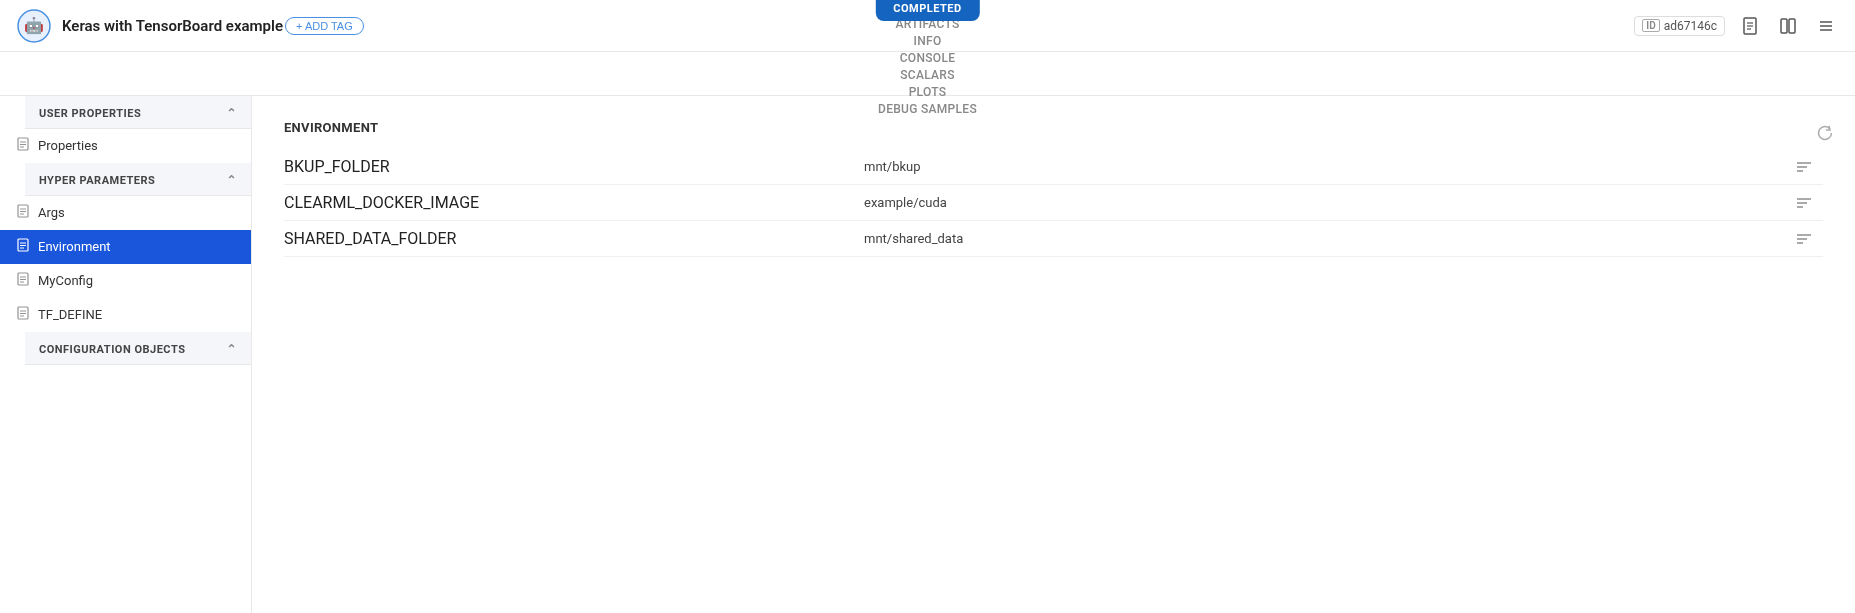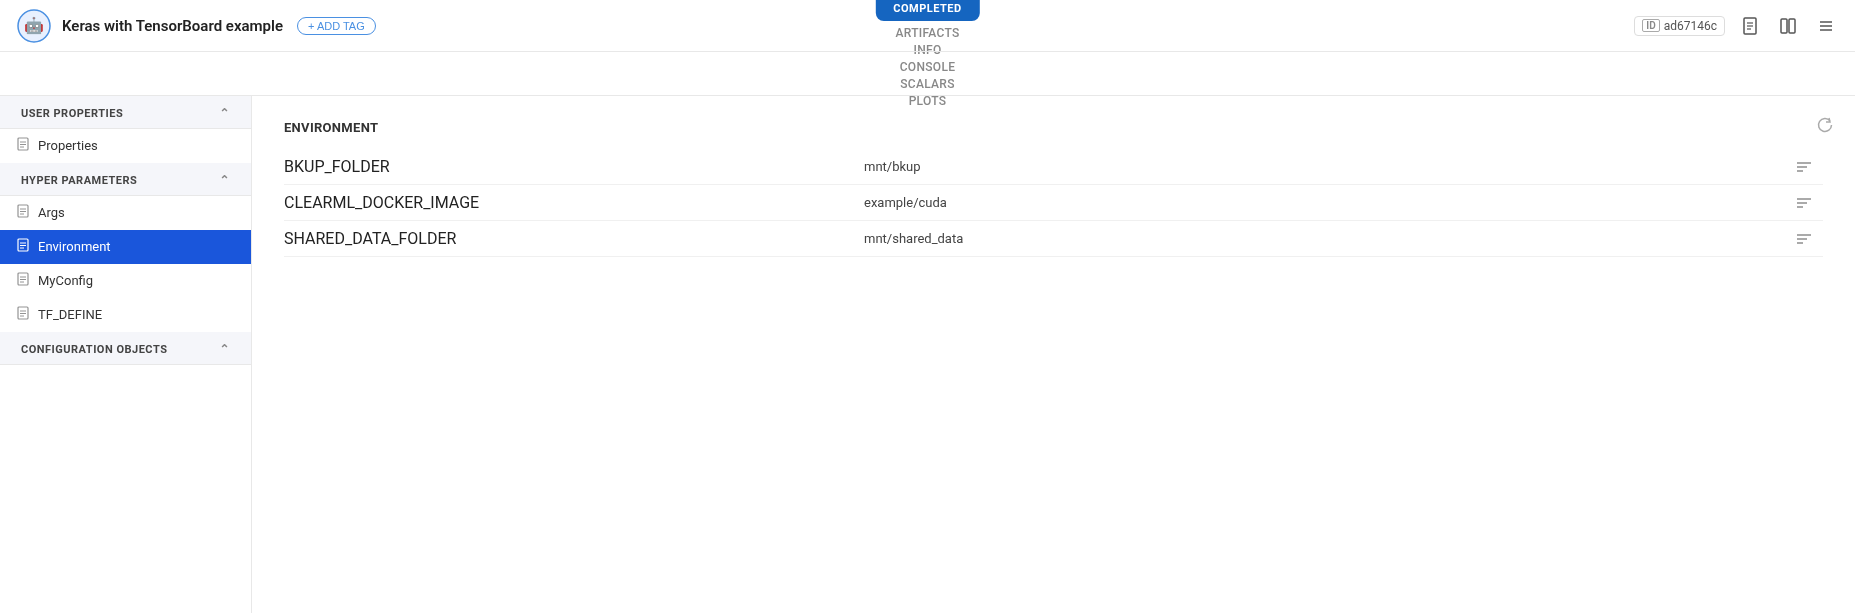--- a/index.html
+++ b/index.html
@@ -8,21 +8,21 @@
     
     .top-bar {
       display: flex;
       align-items: center;
       padding: 0 16px;
       height: 52px;
       border-bottom: 1px solid #e8e8e8;
       position: relative;
     }
     .add-tag-btn {
-      margin-left: 14px;
+      margin-left: 2px;
       border: 1px solid #4a90e2;
       color: #4a90e2;
       background: transparent;
       border-radius: 12px;
       padding: 2px 10px;
       font-size: 11px;
       cursor: pointer;
       display: flex;
       align-items: center;
       gap: 3px;
@@ -122,28 +122,29 @@
       width: 252px;
       min-width: 252px;
       border-right: 1px solid #e8e8e8;
       overflow-y: auto;
       background: #fff;
     }
     .sidebar-section-header {
       display: flex;
       align-items: center;
       justify-content: space-between;
-      padding: 10px 21px 8px;
+      padding: 10px 14px 8px;
       font-size: 11px;
       font-weight: 700;
       color: #444;
       letter-spacing: 0.5px;
       background: #f5f6fa;
       border-bottom: 1px solid #e8e8e8;
       cursor: pointer;
+      margin-left: 25px;
     }
     .sidebar-section-header .chevron {
       font-size: 12px;
       color: #888;
     }
     .sidebar-item {
       display: flex;
       align-items: center;
       gap: 8px;
       padding: 8px 14px 8px 16px;
@@ -290,20 +291,23 @@
   </div>
   <div class="tab-item">
     <span>CONSOLE</span>
   </div>
   <div class="tab-item">
     <span>SCALARS</span>
   </div>
   <div class="tab-item">
     <span>PLOTS</span>
   </div>
+  <div class="tab-item">
+    <span>DEBUG SAMPLES</span>
+  </div>
   <div class="tab-nav-right">
     <button class="icon-btn refresh-icon" title="Refresh">
       <svg width="20" height="20" viewBox="0 0 20 20" fill="none">
         <path d="M16.5 10a6.5 6.5 0 1 1-1.5-4.2" stroke="#aaa" stroke-width="1.5" fill="none"></path>
         <polyline points="14,3 15,7 11,7" stroke="#aaa" stroke-width="1.5" fill="none"></polyline>
       </svg>
     </button>
   </div>
 </div>
 

